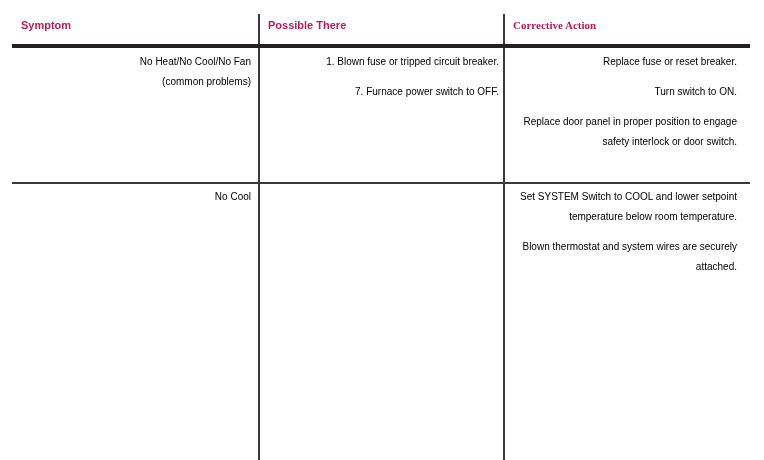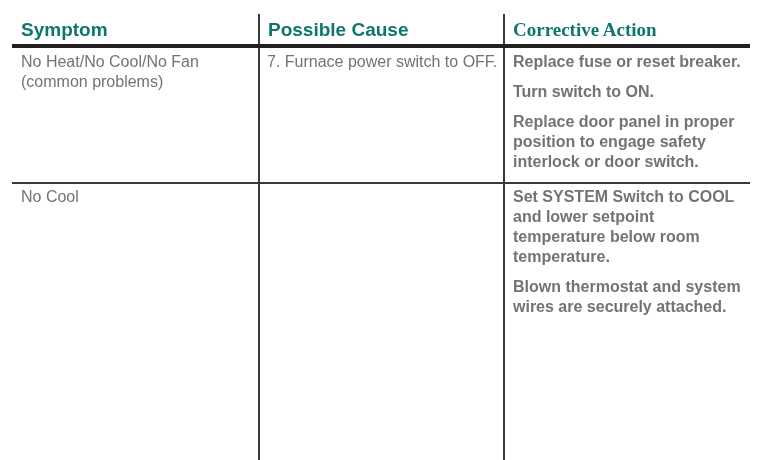--- a/index.html
+++ b/index.html
@@ -44,57 +44,58 @@
       left: 0;
       width: 738px;
       top: 182px;
       height: 2px;
       background: #3a3a3a;
     }
     .hdr {
       position: absolute;
       top: 19px;
       font-weight: bold;
-      font-size: 19px;
-      color: #0f766e;
+      font-size: 11px;
+      color: #be185d;
     }
     .cell {
       position: absolute;
-      font-size: 16px;
+      font-size: 10px;
       line-height: 20px;
-      color: #737373;
+      color: #000000;
+      text-align: right;
     }
     .item {
-      margin: 0 0 10px 0;
-      font-weight: bold;
+      margin: 0 8px 10px 0;
     }
     .num-item {
       padding-left: 14px;
       text-indent: -14px;
       margin: 0 0 10px 0;
     }
   </style>
 </head>
 <body>
 
 <div class="table">
   <div class="vline v1"></div>
   <div class="vline v2"></div>
   <div class="hrule-thick"></div>
   <div class="hrule-thin"></div>
 
   <div class="hdr" style="left:9px;">Symptom</div>
-  <div class="hdr" style="left:256px;">Possible Cause</div>
+  <div class="hdr" style="left:256px;">Possible There</div>
   <div class="hdr" style="left:501px;font-family:Liberation Serif, serif;">Corrective Action</div>
 
   <div class="cell" style="left:9px; top:52px; width:230px;">
     <div>No Heat/No Cool/No Fan</div>
     <div>(common problems)</div>
   </div>
   <div class="cell" style="left:255px; top:52px; width:232px;">
+    <div class="num-item">1. Blown fuse or tripped circuit breaker.</div>
     <div class="num-item">7. Furnace power switch to OFF.</div>
   </div>
   <div class="cell" style="left:501px; top:52px; width:232px;">
     <div class="item">Replace fuse or reset breaker.</div>
     <div class="item">Turn switch to ON.</div>
     <div class="item">Replace door panel in proper position to engage safety interlock or door switch.</div>
   </div>
 
   <div class="cell" style="left:9px; top:187px; width:230px;">
     <div>No Cool</div>

